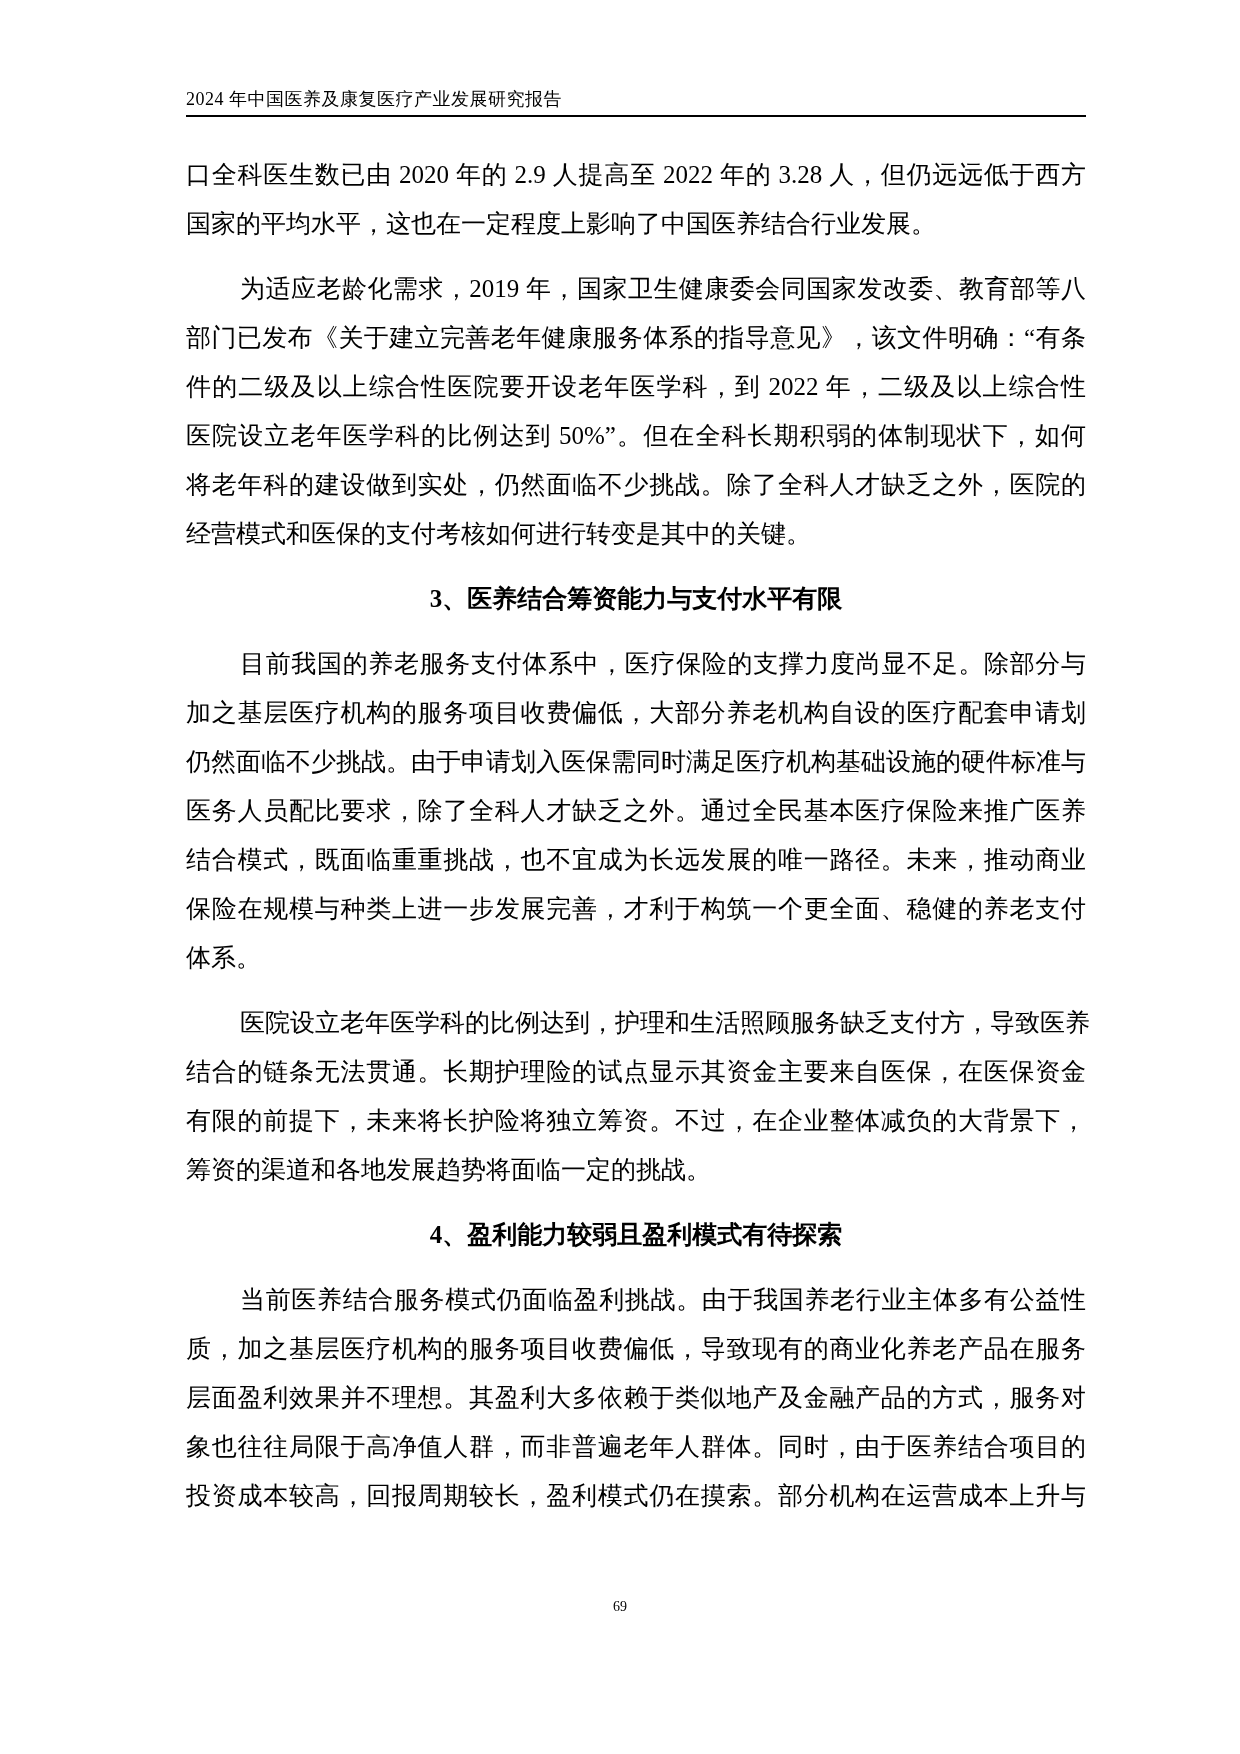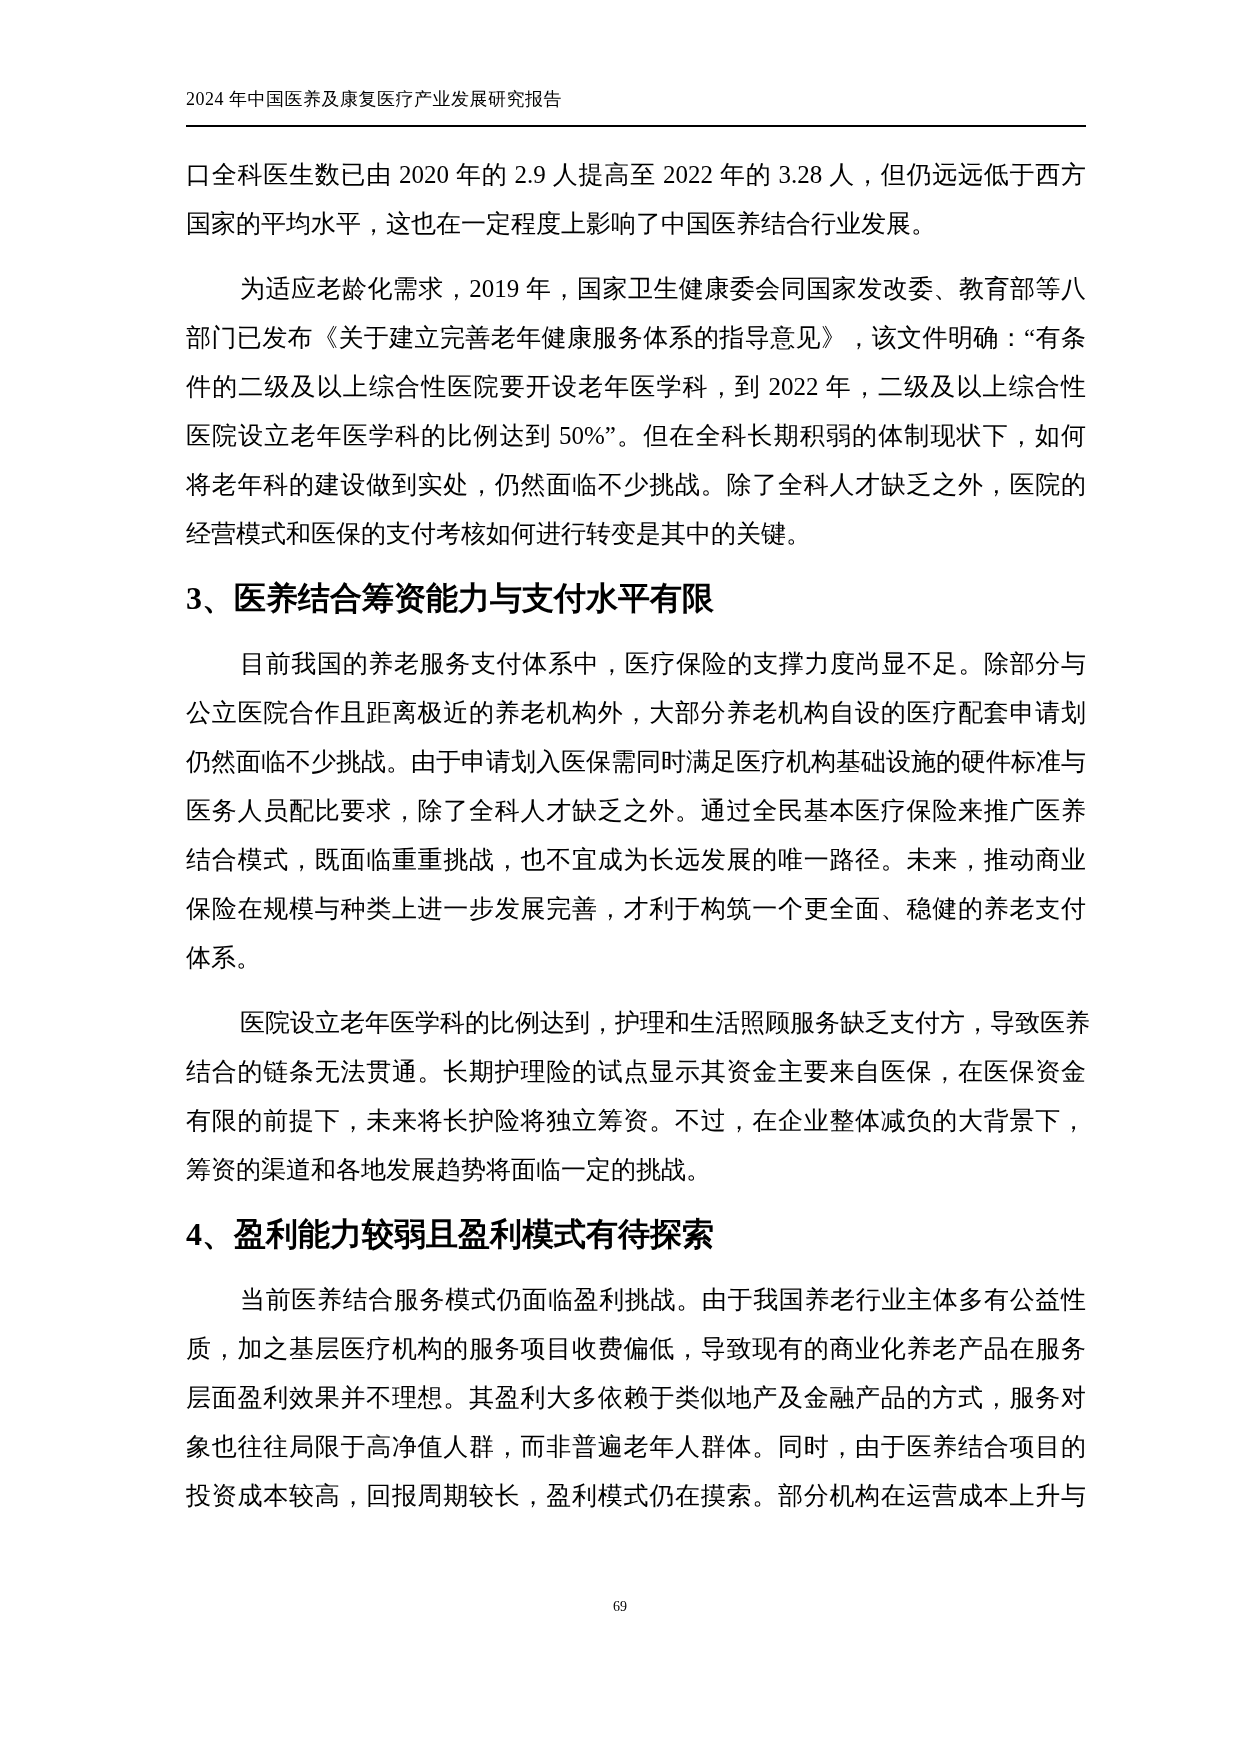--- a/index.html
+++ b/index.html
@@ -12,21 +12,21 @@
     font-family: "Liberation Serif", "DejaVu Serif", serif;
     overflow: hidden;
   }
   .page-header {
     position: absolute;
     left: 186px;
     top: 90px;
     width: 900px;
     font-size: 18px;
     line-height: 18px;
-    padding-bottom: 17px;
+    padding-bottom: 7px;
     border-bottom: 2px solid #000000;
     text-align: left;
     letter-spacing: 0.5px;
   }
   .doc-body {
     position: absolute;
     left: 186px;
     top: 150px;
     width: 900px;
     font-size: 25px;
@@ -36,24 +36,24 @@
   .line {
     text-align: justify;
     text-align-last: justify;
     text-justify: inter-character;
     white-space: nowrap;
   }
   .line.end { text-align-last: auto; white-space: normal; }
   .indent-first .line:first-child { text-indent: 54px; }
   .heading {
     font-weight: bold;
-    font-size: 32px;
+    font-size: 25px;
     line-height: 49px;
     margin: 0 0 16px 0;
-    text-align: left;
+    text-align: center;
   }
   .page-footer {
     position: absolute;
     left: 0;
     top: 1592px;
     width: 1240px;
     text-align: center;
     font-size: 14px;
     line-height: 30px;
   }
@@ -80,21 +80,21 @@
       <div class="line">件的二级及以上综合性医院要开设老年医学科，到 2022 年，二级及以上综合性</div>
       <div class="line">医院设立老年医学科的比例达到 50%”。但在全科长期积弱的体制现状下，如何</div>
       <div class="line">将老年科的建设做到实处，仍然面临不少挑战。除了全科人才缺乏之外，医院的</div>
       <div class="line end">经营模式和医保的支付考核如何进行转变是其中的关键。</div>
     </div>
 
     <div class="heading">3、医养结合筹资能力与支付水平有限</div>
 
     <div class="para indent-first">
       <div class="line">目前我国的养老服务支付体系中，医疗保险的支撑力度尚显不足。除部分与</div>
-      <div class="line">公立医院合作且距离极近的养老机构外，大部分养老机构自设的医疗配套申请划</div>
+      <div class="line">加之基层医疗机构的服务项目收费偏低，大部分养老机构自设的医疗配套申请划</div>
       <div class="line">仍然面临不少挑战。由于申请划入医保需同时满足医疗机构基础设施的硬件标准与</div>
       <div class="line">医务人员配比要求，除了全科人才缺乏之外。通过全民基本医疗保险来推广医养</div>
       <div class="line">结合模式，既面临重重挑战，也不宜成为长远发展的唯一路径。未来，推动商业</div>
       <div class="line">保险在规模与种类上进一步发展完善，才利于构筑一个更全面、稳健的养老支付</div>
       <div class="line end">体系。</div>
     </div>
 
     <div class="para indent-first">
       <div class="line">医院设立老年医学科的比例达到，护理和生活照顾服务缺乏支付方，导致医养</div>
       <div class="line">结合的链条无法贯通。长期护理险的试点显示其资金主要来自医保，在医保资金</div>

